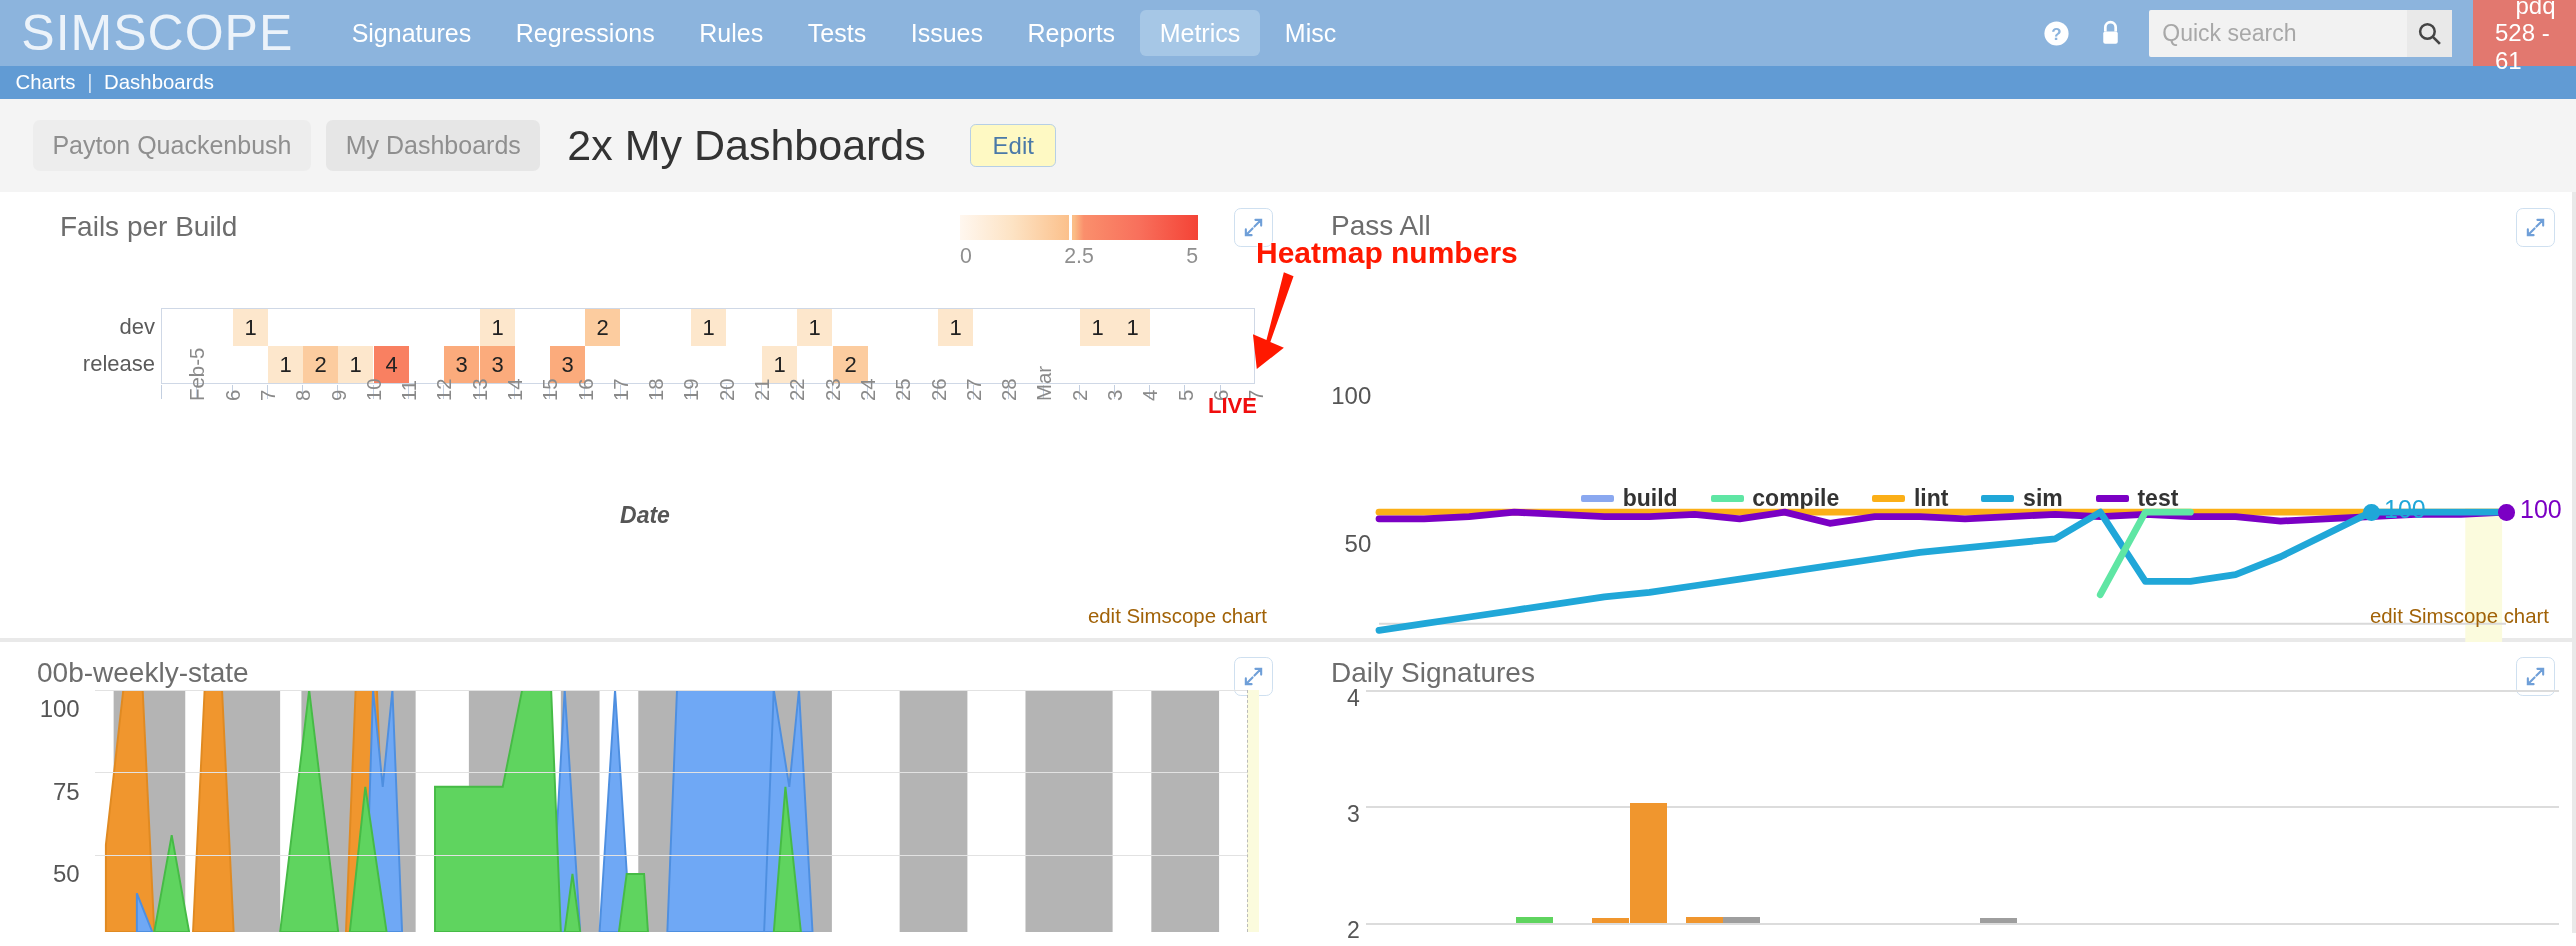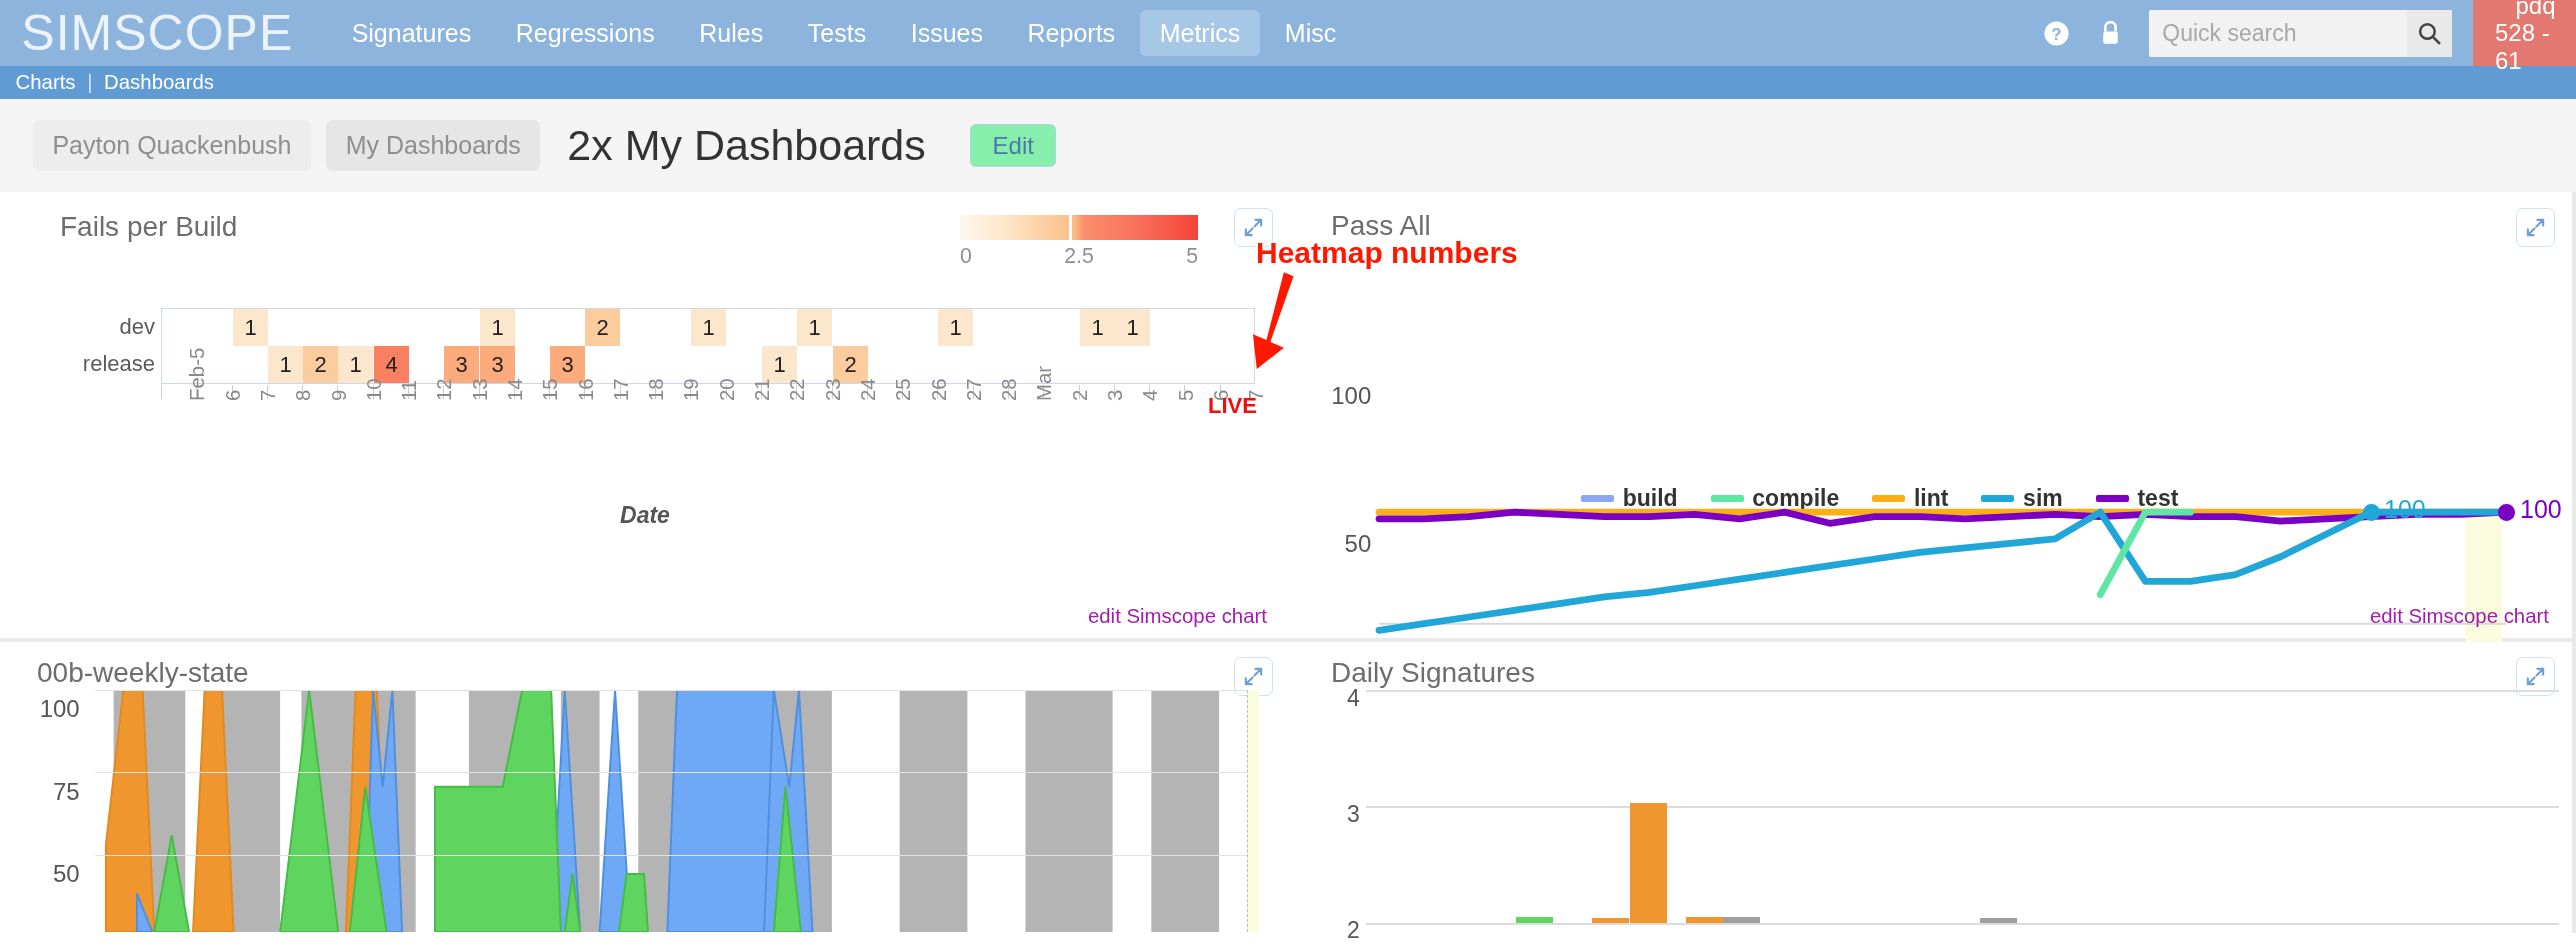--- a/index.html
+++ b/index.html
@@ -57,21 +57,21 @@
   .dashhead{
     height:93px; background:#f4f4f4; display:flex; align-items:center; padding-left:33px; gap:15.5px;
   }
   .chip{
     background:#e6e6e6; color:#8f8f8f; font-size:25px; padding:10.7px 19.4px; border-radius:6.8px;
     cursor:pointer; white-space:nowrap;
   }
   .chip.light{background:#ededed;}
   .dashtitle{ font-size:43px; color:#333; font-weight:300; margin-left:11.6px; white-space:nowrap;}
   .editbtn{
-    margin-left:29px; border:1px solid #b6cfe6; color:#4a79a8; background:#86efac;
+    margin-left:29px; border:1px solid #b6cfe6; color:#4a79a8; background:#fef9c3;
     font-size:24px; padding:6.8px 21.3px; border-radius:5.8px; cursor:pointer;
   }
 
   
   .grid{
     position:relative; background:#e9e9e9;
     padding:0; width:2576px;
   }
   .row{ display:flex; gap:0; background:#e9e9e9; }
   .panel{ background:#ffffff; position:relative; }
@@ -80,21 +80,21 @@
   .paneltitle{
     font-size:28px; color:#6d6d6d; font-weight:400;
     position:absolute; left:60px; top:19.4px; white-space:nowrap;
   }
   .expandbtn{
     position:absolute; right:17.5px; top:15.5px; width:39px; height:39px;
     border:1px solid #cfe0f0; border-radius:6.8px; background:#fff;
     display:flex; align-items:center; justify-content:center; cursor:pointer;
   }
   .editlink{
-    position:absolute; right:23px; bottom:9.7px; font-size:20.4px; color:#a21caf; cursor:pointer;
+    position:absolute; right:23px; bottom:9.7px; font-size:20.4px; color:#a16207; cursor:pointer;
   }
 
   
   .p-heat{ height:446px; }
   .legendwrap{ position:absolute; left:960px; top:23px; width:238px;}
   .legendbar{
     height:25px; width:238px;
     background:linear-gradient(to right,#fff7ef 0%,#fde3c4 22%,#fbbd86 48%,#fa8f6c 52%,#f8705c 75%,#f44336 100%);
   }
   .legendbar:after{

